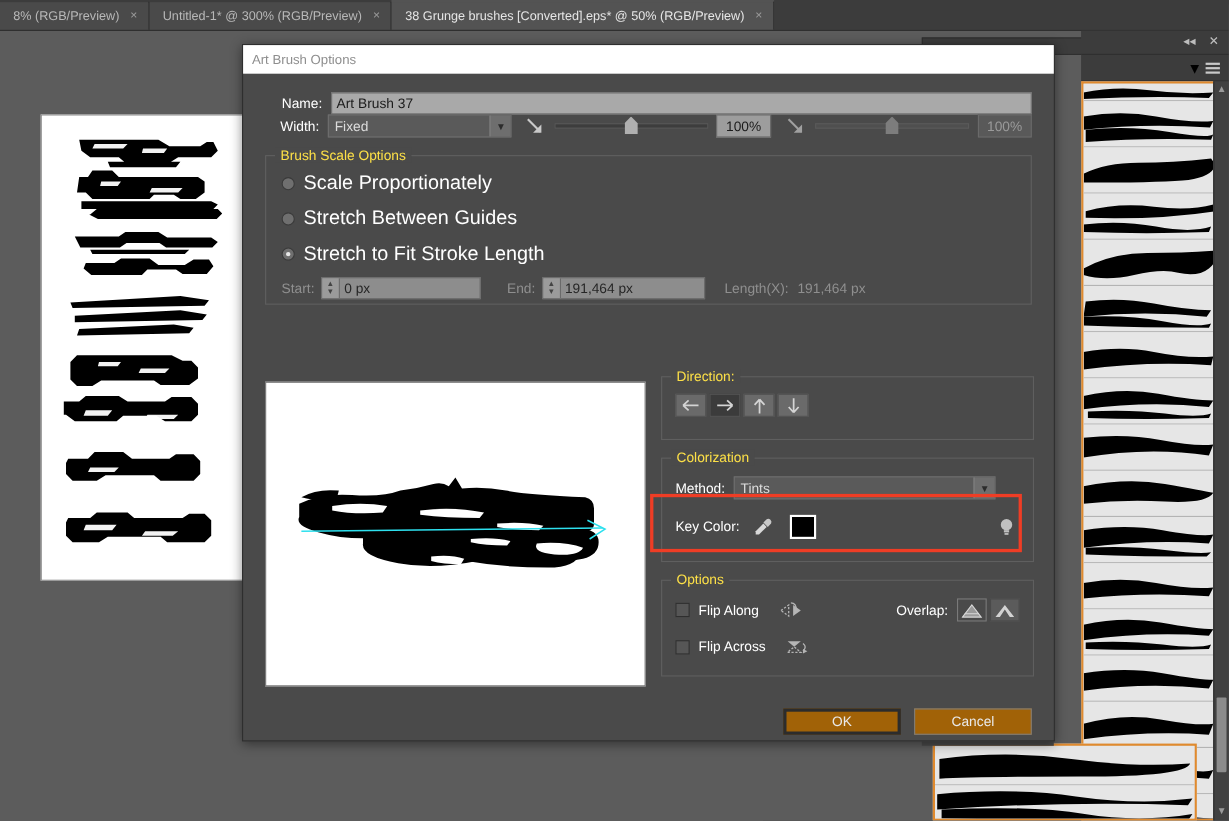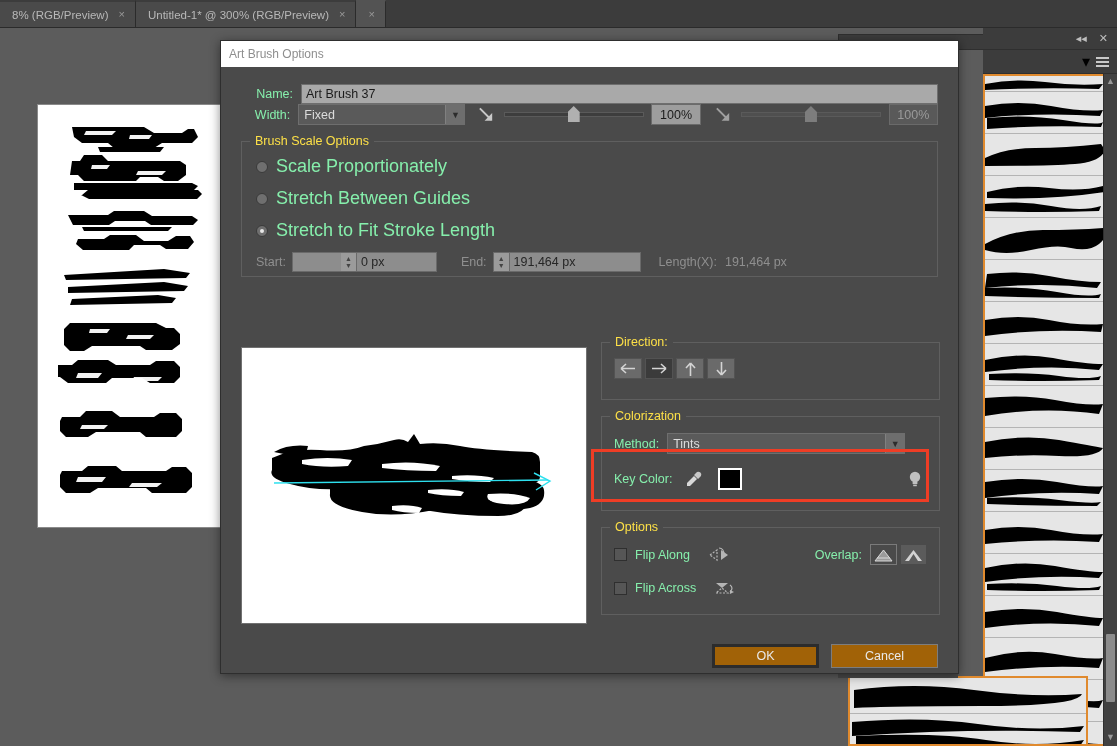--- a/index.html
+++ b/index.html
@@ -107,21 +107,21 @@
     background: #4a4a4a; border: 1px solid #2e2e2e;
     box-shadow: 0 2px 10px rgba(0,0,0,.45);
   }
   .dlg-title {
     height: 26px; background: #ffffff; color: #8e8e8e;
     font-size: 12px; display: flex; align-items: center; padding-left: 8px;
   }
   .dlg-body { padding: 14px 20px 0 20px; position: relative; }
 
   .row { display: flex; align-items: center; }
-  .lbl { color: #86efac; font-size: 12.5px; }
+  .lbl { color: #ffffff; font-size: 12.5px; }
   .lbl.dim { color: #8f8f8f; }
 
   
   .name-row { margin-top: 3px; }
   .name-row .lbl { width: 52px; text-align: right; margin-right: 8px; }
   .txtfield {
     flex: 1; height: 20px; background: #a9a9a9; border: 1px solid #6e6e6e;
     color: #1b1b1b; font-size: 12.5px; display: flex; align-items: center;
     padding-left: 4px;
   }
@@ -236,20 +236,21 @@
   <div class="tabbar">
     <div class="tab" style="border-top-color:#3c3c3c;">
       <span>8% (RGB/Preview)</span>
       <span class="tclose">×</span>
     </div>
     <div class="tab" style="border-top-color:#3c3c3c;">
       <span>Untitled-1* @ 300% (RGB/Preview)</span>
       <span class="tclose">×</span>
     </div>
     <div class="tab active">
+      <span>38 Grunge brushes [Converted].eps* @ 50% (RGB/Preview)</span>
       <span class="tclose">×</span>
     </div>
     <div class="tabgap"></div>
   </div>
 
   <div class="artboard">
     <svg width="192" height="424" viewBox="0 0 192 424">
       <g fill="#000">
         <path d="M34 22 h72 l10 6 h28 l6 -4 h6 l4 8 -6 6 h-30 l-8 5 h-40 l-6 -5 h-26 l-8 -6 z M60 42 h66 l-4 5 h-60 z"></path>
         <path d="M34 56 h8 l4 -6 h18 l6 6 h72 l6 4 v10 l-8 6 h-14 l-6 -4 h-18 l-4 4 h-52 l-6 -6 h-8 z"></path>
@@ -488,21 +489,21 @@
           <span class="lbl">Stretch Between Guides</span>
         </div>
         <div class="radio-row">
           <span class="radio on"></span>
           <span class="lbl">Stretch to Fit Stroke Length</span>
         </div>
 
         <div class="row" style="margin-top:4px;">
           <span class="lbl dim">Start:</span>
           <span style="width:6px"></span>
-          <div class="numfield" style="width:145px;padding-left:48px;">
+          <div class="numfield" style="width:145px;">
             <span class="spin">▲<br>▼</span>
             <span class="numval">0 px</span>
           </div>
           <span style="width:24px"></span>
           <span class="lbl dim">End:</span>
           <span style="width:6px"></span>
           <div class="numfield" style="width:148px;">
             <span class="spin">▲<br>▼</span>
             <span class="numval">191,464 px</span>
           </div>

